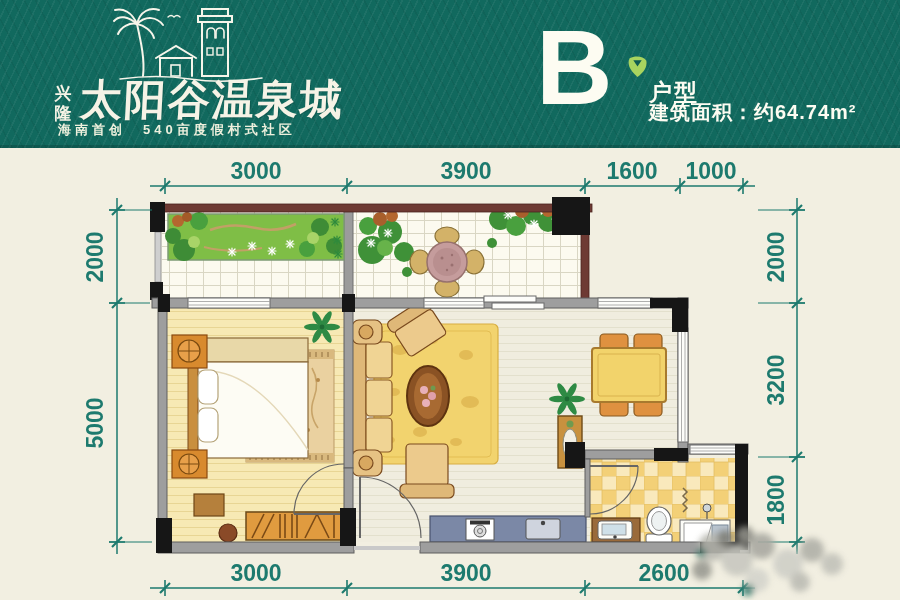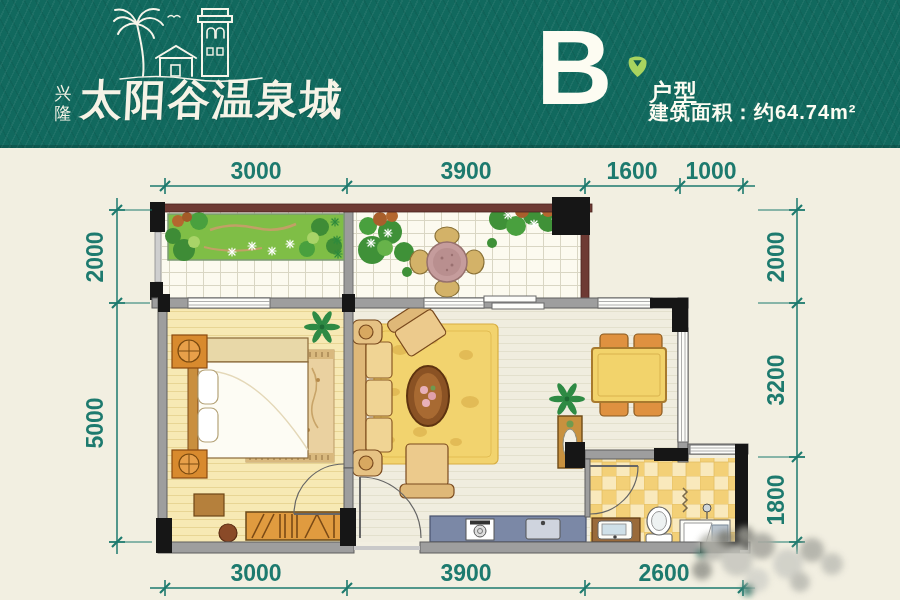--- a/index.html
+++ b/index.html
@@ -7,21 +7,21 @@
           font-family:"Liberation Sans",sans-serif;}
   
   .header{position:absolute;left:0;top:0;width:900px;height:148px;
     background:#11695e;
     background-image:
       repeating-linear-gradient(115deg, rgba(255,255,255,.055) 0 1.5px, transparent 1.5px 7px),
       repeating-linear-gradient(62deg, rgba(0,0,0,.06) 0 1.5px, transparent 1.5px 10px);
     box-shadow:inset 0 -3px 0 rgba(0,0,0,.15);}
   .logo-svg{position:absolute;left:112px;top:4px;width:156px;height:80px;}
   .brand-small{position:absolute;left:52px;top:84px;width:22px;color:#f6f3e6;
-    font-size:17px;font-weight:normal;line-height:20px;text-align:center;}
+    font-size:17px;font-weight:bold;line-height:20px;text-align:center;}
   .brand-name{position:absolute;left:80px;top:72px;width:300px;color:#f6f3e6;
     font-size:42px;font-weight:bold;letter-spacing:2px;white-space:nowrap;
     font-family:"DejaVu Sans","Liberation Sans",sans-serif;
     text-shadow:1px 1px 0 rgba(0,0,0,.12);transform:skewX(-3deg);}
   .tagline{position:absolute;left:58px;top:121px;color:#eef0dd;font-size:13px;
     font-weight:bold;letter-spacing:4px;white-space:nowrap;}
   .unit-letter{position:absolute;left:536px;top:14px;color:#fdfcf2;font-size:106px;
     font-weight:bold;line-height:1;font-family:"Liberation Sans",sans-serif;}
   .leaf-icon{position:absolute;left:626px;top:55px;width:23px;height:23px;}
   .unit-type{position:absolute;left:649px;top:77px;color:#fdfcf2;font-size:23px;
@@ -62,20 +62,21 @@
         <path d="M95,34 v-6 a4,4 0 0 1 8,0 v6" stroke-width="1.6"></path>
         <path d="M104,34 v-6 a4,4 0 0 1 8,0 v6" stroke-width="1.6"></path>
         <rect x="95" y="44" width="6" height="7" stroke-width="1.4"></rect>
         <rect x="105" y="44" width="6" height="7" stroke-width="1.4"></rect>
 
         <path d="M8,75 Q45,70 78,75 T150,74" stroke-width="1.6"></path>
       </g>
     </svg>
     <div class="brand-small">兴隆</div>
     <div class="brand-name">太阳谷温泉城</div>
+    <div class="tagline">海南首创　540亩度假村式社区</div>
     <div class="unit-letter">B</div>
     <svg class="leaf-icon" viewBox="0 0 22 22">
       <path d="M11,21 C3,14 1,8 3.5,3 C9,0.5 16.5,1 19.5,5.5 C20.5,11.5 17,16.5 11,21 Z" fill="#a8d45f"></path>
       <polygon points="7,5 15,5 11,11" fill="#0f5b51"></polygon>
     </svg>
     <div class="unit-type">户型</div>
     <div class="unit-area">建筑面积：约64.74m²</div>
   </div>
 
   <svg class="plan-svg" viewBox="0 148 900 452">

